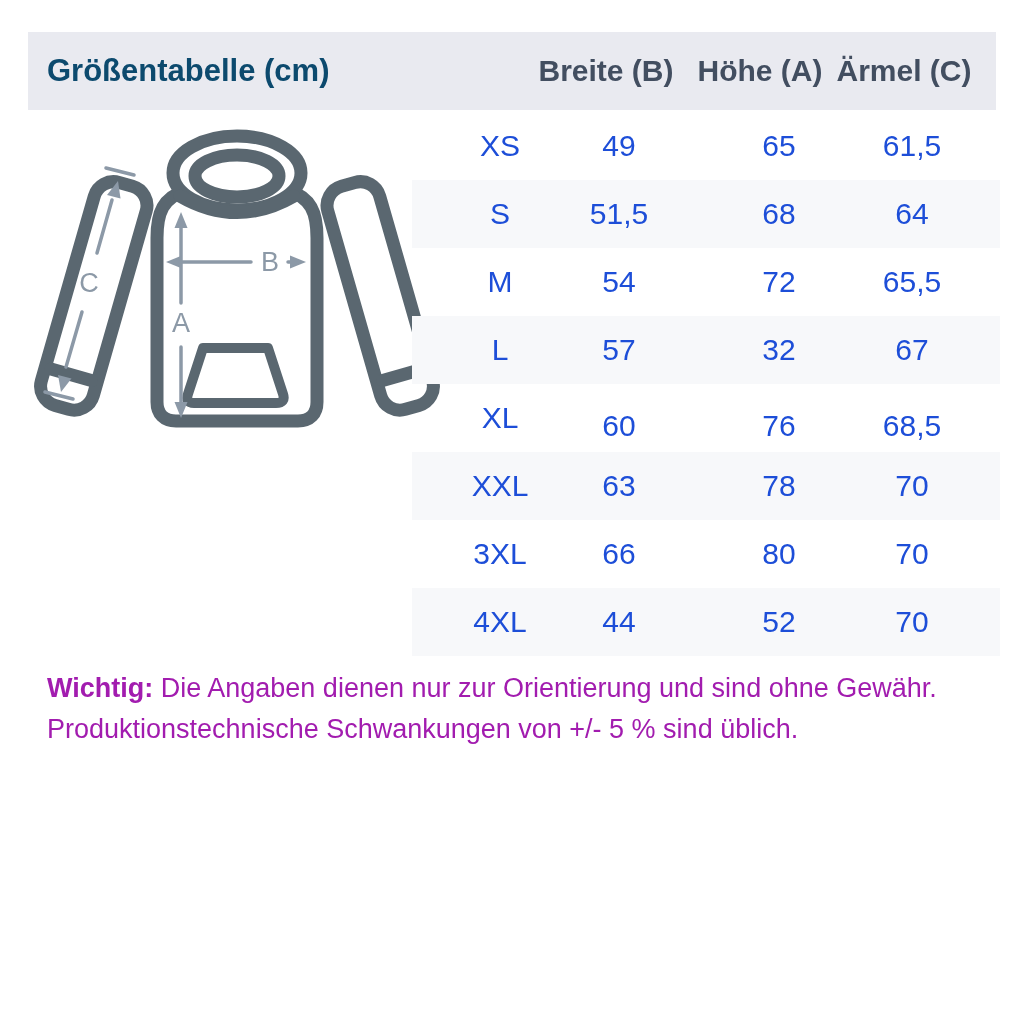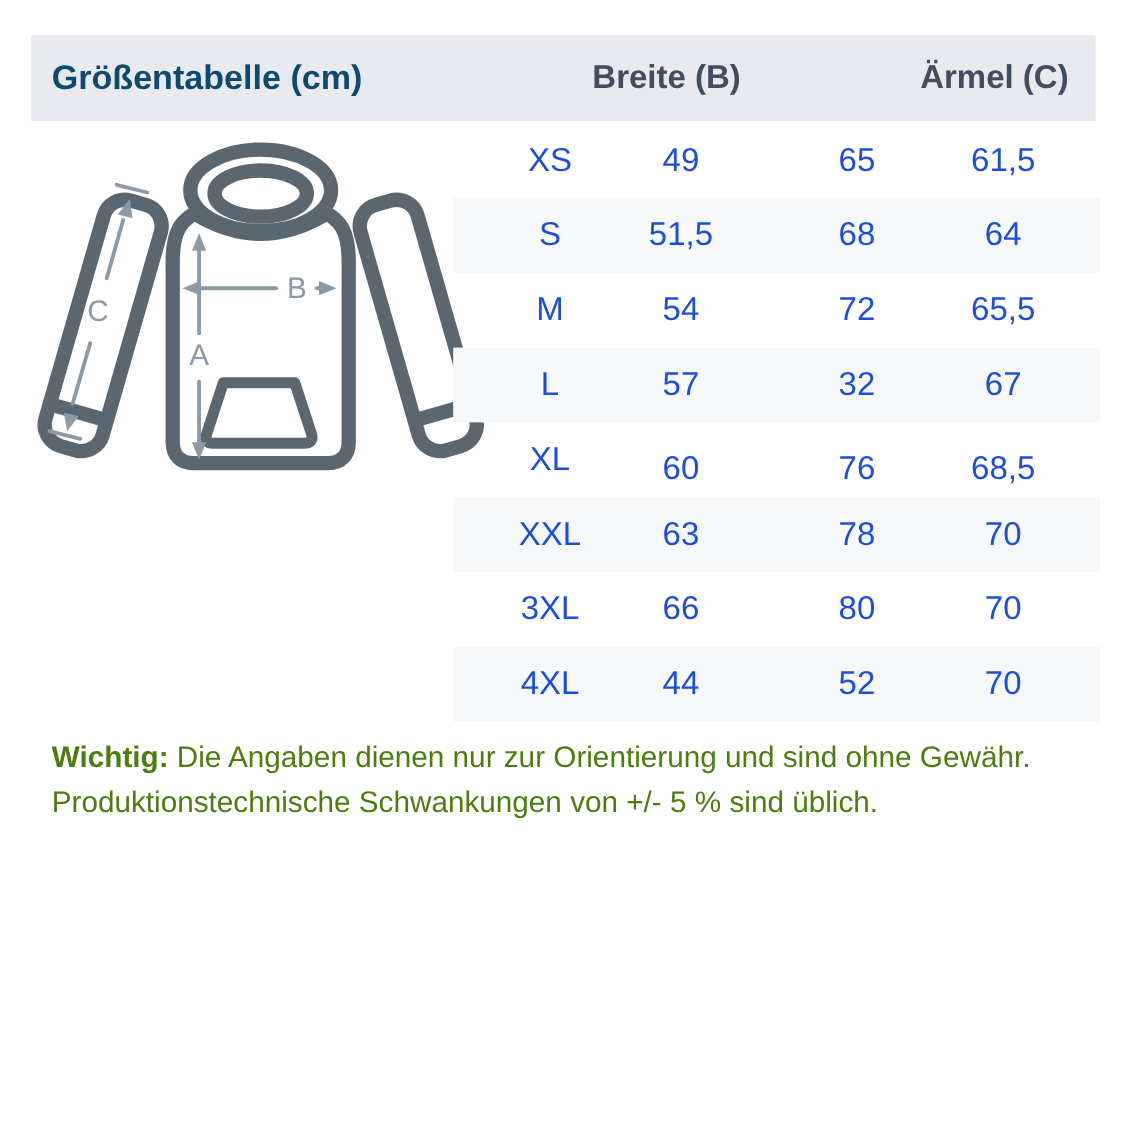--- a/index.html
+++ b/index.html
@@ -24,21 +24,21 @@
   .cell { position:absolute; top:50%; transform:translate(-50%,-50%);
           font-size:30px; color:#1d4ed8; white-space:nowrap; }
   .c-size { left:88px; }
   .c-b { left:207px; }
   .c-a { left:367px; }
   .c-c { left:500px; }
   .row-xl .c-b, .row-xl .c-a, .row-xl .c-c { top:calc(50% + 8px); }
 
   
   .footer { position:absolute; left:47px; top:668px; width:930px;
-            font-size:27px; line-height:41px; color:#4d7c0f; }
+            font-size:27px; line-height:41px; color:#a21caf; }
   .footer .bold { font-weight:bold; }
 
   
   .dim-label { font-family:"Liberation Sans", sans-serif; font-size:27px; fill:#8c99a7; }
 </style>
 </head>
 <body>
 
 <div class="page">
 
@@ -87,20 +87,21 @@
     </g>
 
     <text class="dim-label" x="181" y="332" text-anchor="middle">A</text>
     <text class="dim-label" x="270" y="271" text-anchor="middle">B</text>
     <text class="dim-label" x="89" y="292" text-anchor="middle">C</text>
   </svg>
 
   <div class="header-band">
     <div class="title">Größentabelle (cm)</div>
     <div class="col-head ch-b">Breite (B)</div>
+    <div class="col-head ch-a">Höhe (A)</div>
     <div class="col-head ch-c">Ärmel (C)</div>
   </div>
 
   <div class="size-table">
     <div class="srow">
       <div class="cell c-size">XS</div>
       <div class="cell c-b">49</div>
       <div class="cell c-a">65</div>
       <div class="cell c-c">61,5</div>
     </div>

